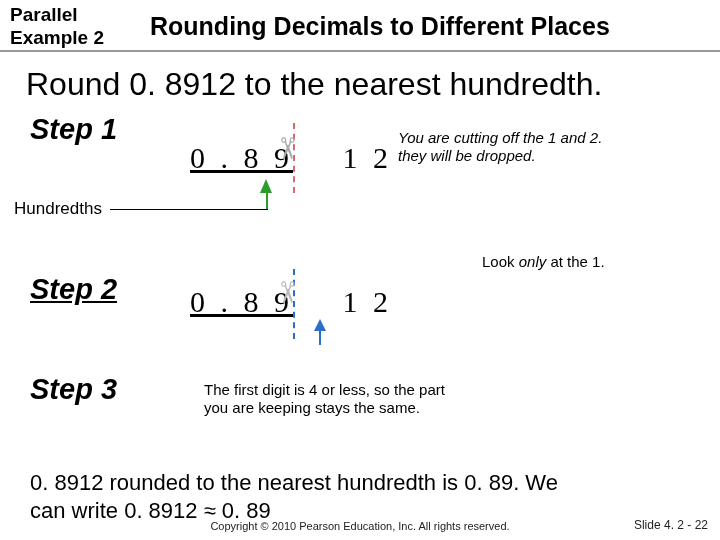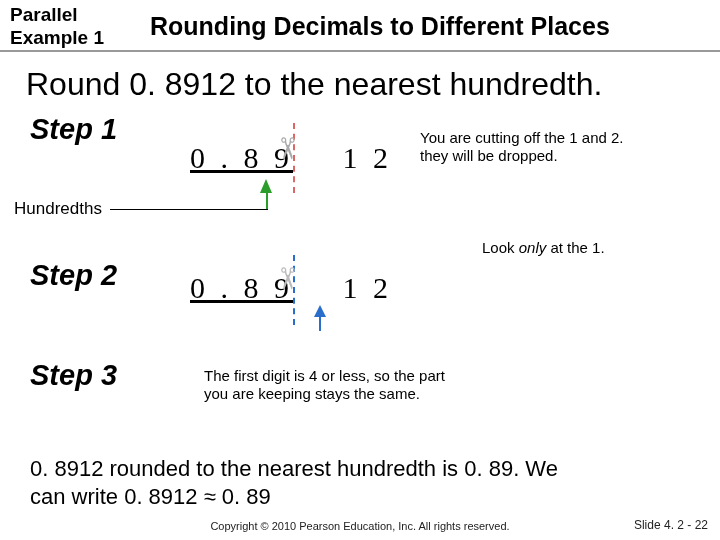--- a/index.html
+++ b/index.html
@@ -81,21 +81,21 @@
     width: 0;
     height: 70px;
     border-left: 2px dashed #2a6ecc;
   }
   .note {
     position: absolute;
     font-size: 15px;
     font-family: Arial, sans-serif;
     line-height: 1.2;
   }
-  .note1 { left: 420px; top: 16px; width: 290px; }
+  .note1 { left: 398px; top: 16px; width: 290px; font-style: italic; }
   .note-look { left: 482px; top: 0px; width: 220px; font-weight: normal; }
   .hundredths-label {
     font-size: 17px;
     position: absolute;
     left: 14px;
     top: 86px;
   }
   .hline {
     position: absolute;
     left: 110px;
@@ -157,21 +157,21 @@
     color: #222;
   }
   .only-italic { font-style: italic; }
 </style>
 </head>
 <body>
 
 <div class="header">
   <div class="parallel-label">
     <div>Parallel</div>
-    <div>Example 1</div>
+    <div>Example 2</div>
   </div>
   <div class="title">Rounding Decimals to Different Places</div>
 </div>
 
 <div class="instruction">Round 0. 8912 to the nearest hundredth.</div>
 
 <div class="step-row" style="height:110px;">
   <div class="step-label" style="top:0;">Step 1</div>
   <div class="num-display">
     <span class="num-left">0 . 8 9</span>
@@ -182,25 +182,25 @@
   <div class="arrow-up-green"></div>
   <div class="arrow-stem-green"></div>
   <div class="note note1">
     <div>You are cutting off the 1 and 2.</div>
     <div>they will be dropped.</div>
   </div>
   <div class="hundredths-label">Hundredths</div>
   <div class="hline"></div>
 </div>
 
-<div class="step-row" style="height:120px; margin-top:16px;">
+<div class="step-row" style="height:120px; margin-top:30px;">
   <div class="note note-look">
     <span>Look </span><span class="only-italic">only</span><span> at the 1.</span>
   </div>
-  <div class="step-label" style="top:20px;">Step 2</div>
+  <div class="step-label" style="top:20px;text-decoration:underline;">Step 2</div>
   <div class="num-display" style="top:32px;">
     <span class="num-left">0 . 8 9</span>
     <span class="num-right">1 2</span>
   </div>
   <div class="cut-line2" style="top:16px;"></div>
   <div class="scissors" style="top:22px; color:#bbb;">✂</div>
   <div class="arrow-up-blue" style="top:66px;"></div>
   <div class="arrow-stem-blue" style="top:76px;"></div>
 </div>
 

